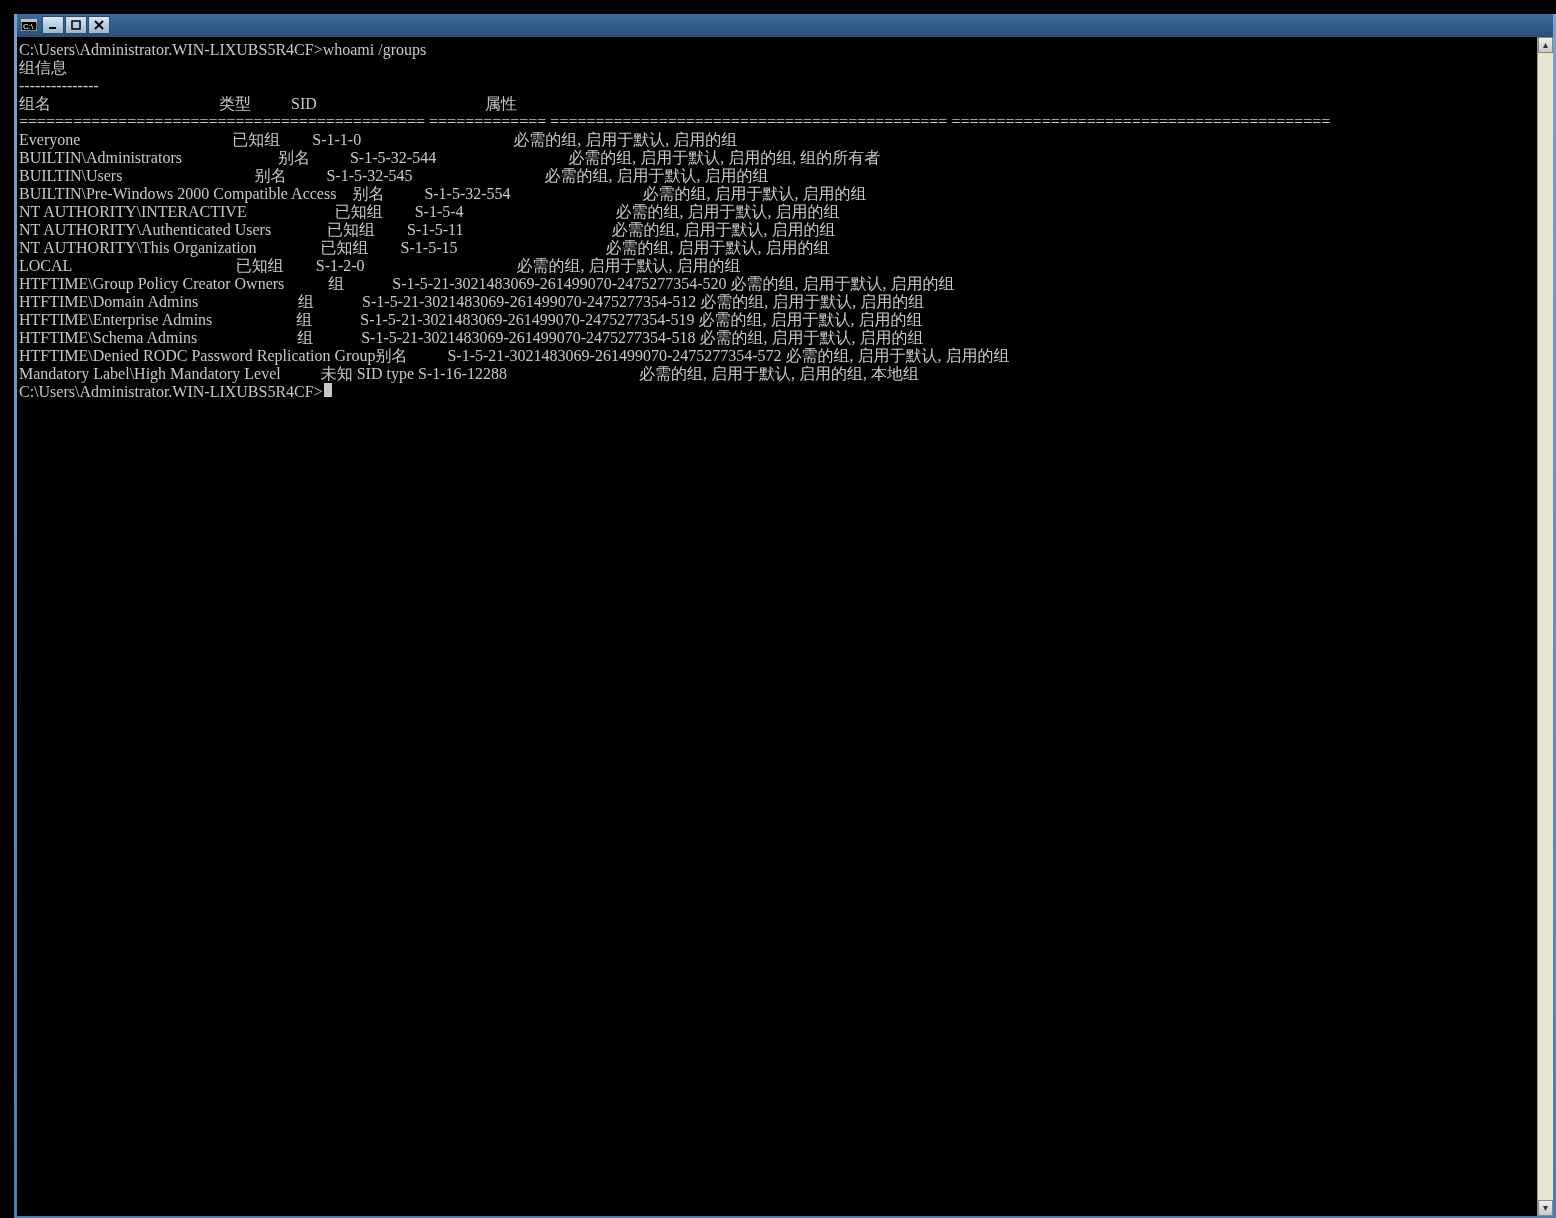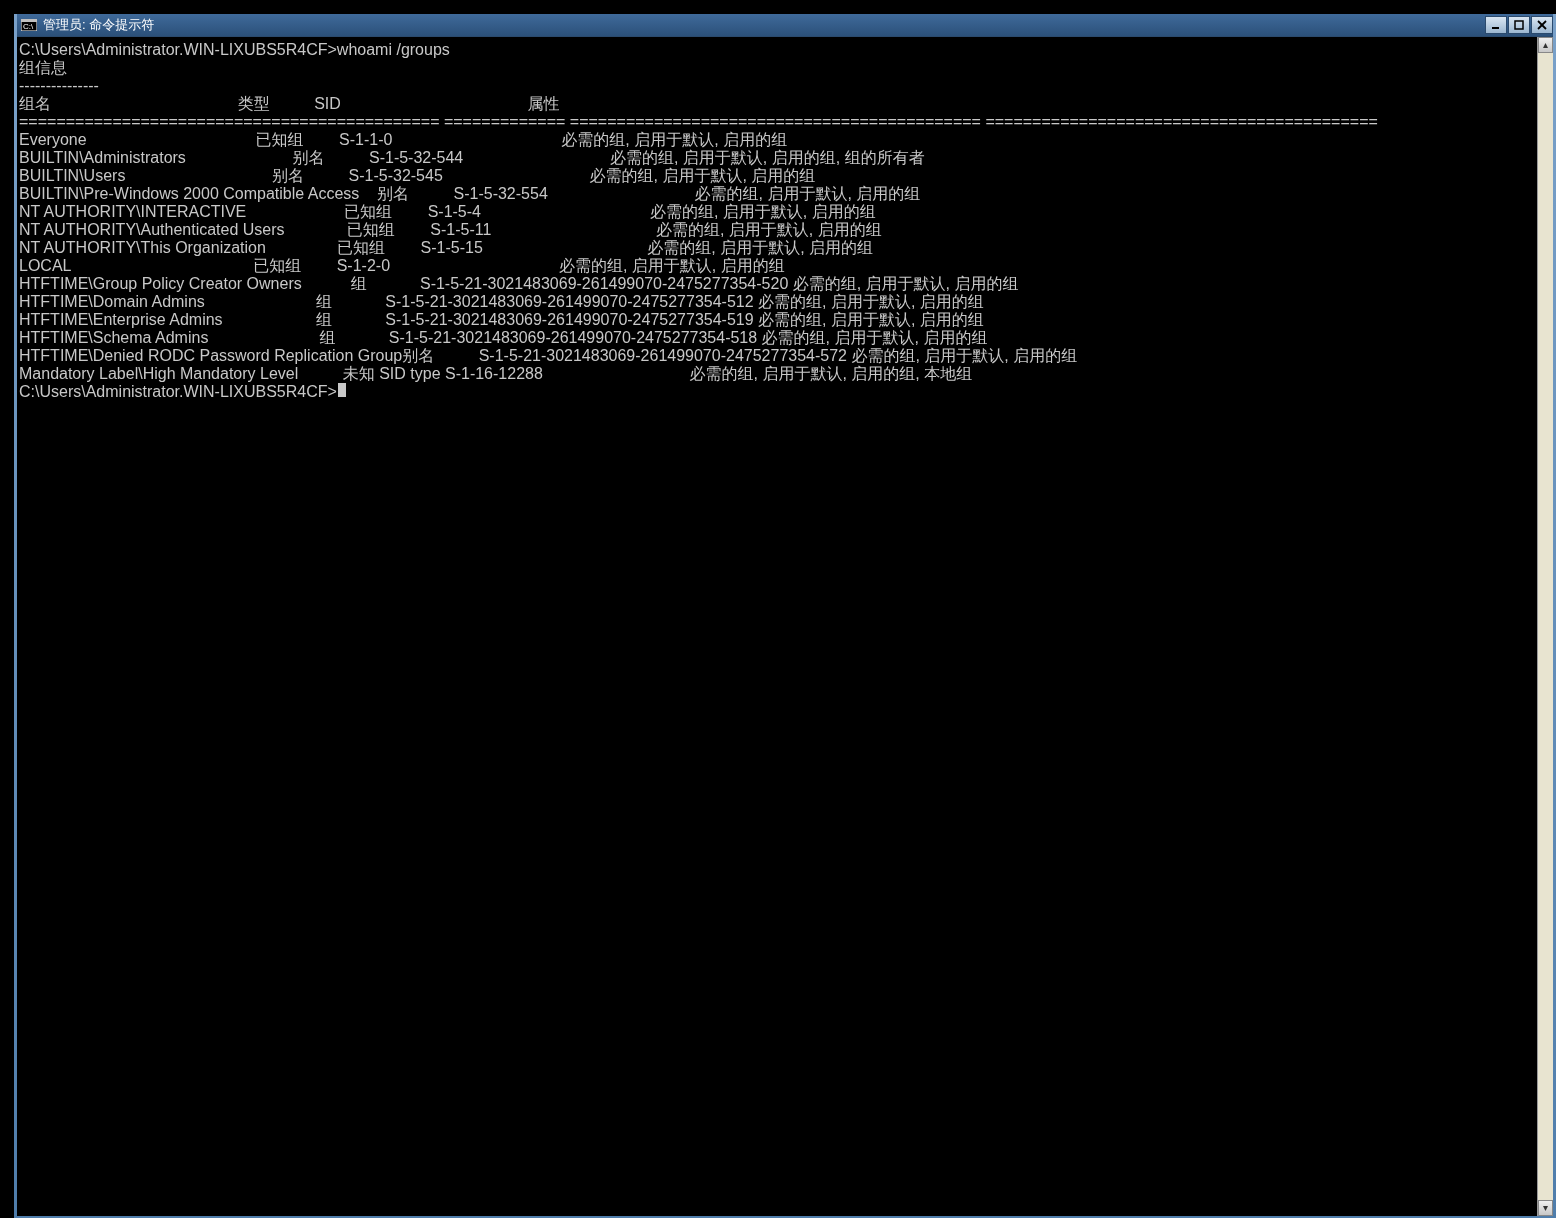--- a/index.html
+++ b/index.html
@@ -62,21 +62,21 @@
   align-items: center;
   justify-content: center;
   font-size: 12px;
   color: #000;
 }
 .client-area {
   background: #000;
   width: 100%;
   height: calc(100% - 22px);
   color: #c8c8c8;
-  font-family: Liberation Sans, sans-serif;
+  font-family: Liberation Serif, serif;
   font-size: 16px;
   line-height: 18px;
   position: relative;
   box-sizing: border-box;
 }
 .scrollbar {
   position: absolute;
   right: 0;
   top: 0;
   width: 16px;
@@ -122,21 +122,20 @@
 <div class="outer-border">
 <div class="win-window">
   <div class="titlebar">
     <span class="icon">
       <svg width="16" height="12" viewBox="0 0 16 12">
         <rect x="0" y="0" width="16" height="12" fill="#000" stroke="#fff" stroke-width="1"></rect>
         <rect x="0" y="0" width="16" height="3" fill="#c0c0c0"></rect>
         <text x="2" y="10" font-size="8" fill="#fff">C:\</text>
       </svg>
     </span>
-    <span class="title-text">管理员: 命令提示符</span>
     <div class="win-buttons">
       <div class="win-btn">
         <svg width="10" height="10">
               <line x1="1" y1="8" x2="8" y2="8" stroke="#000" stroke-width="2"></line>
             </svg>
       </div>
       <div class="win-btn">
         <svg width="10" height="10">
               <rect x="1" y="1" width="8" height="8" fill="none" stroke="#000" stroke-width="1.5"></rect>
             </svg>

